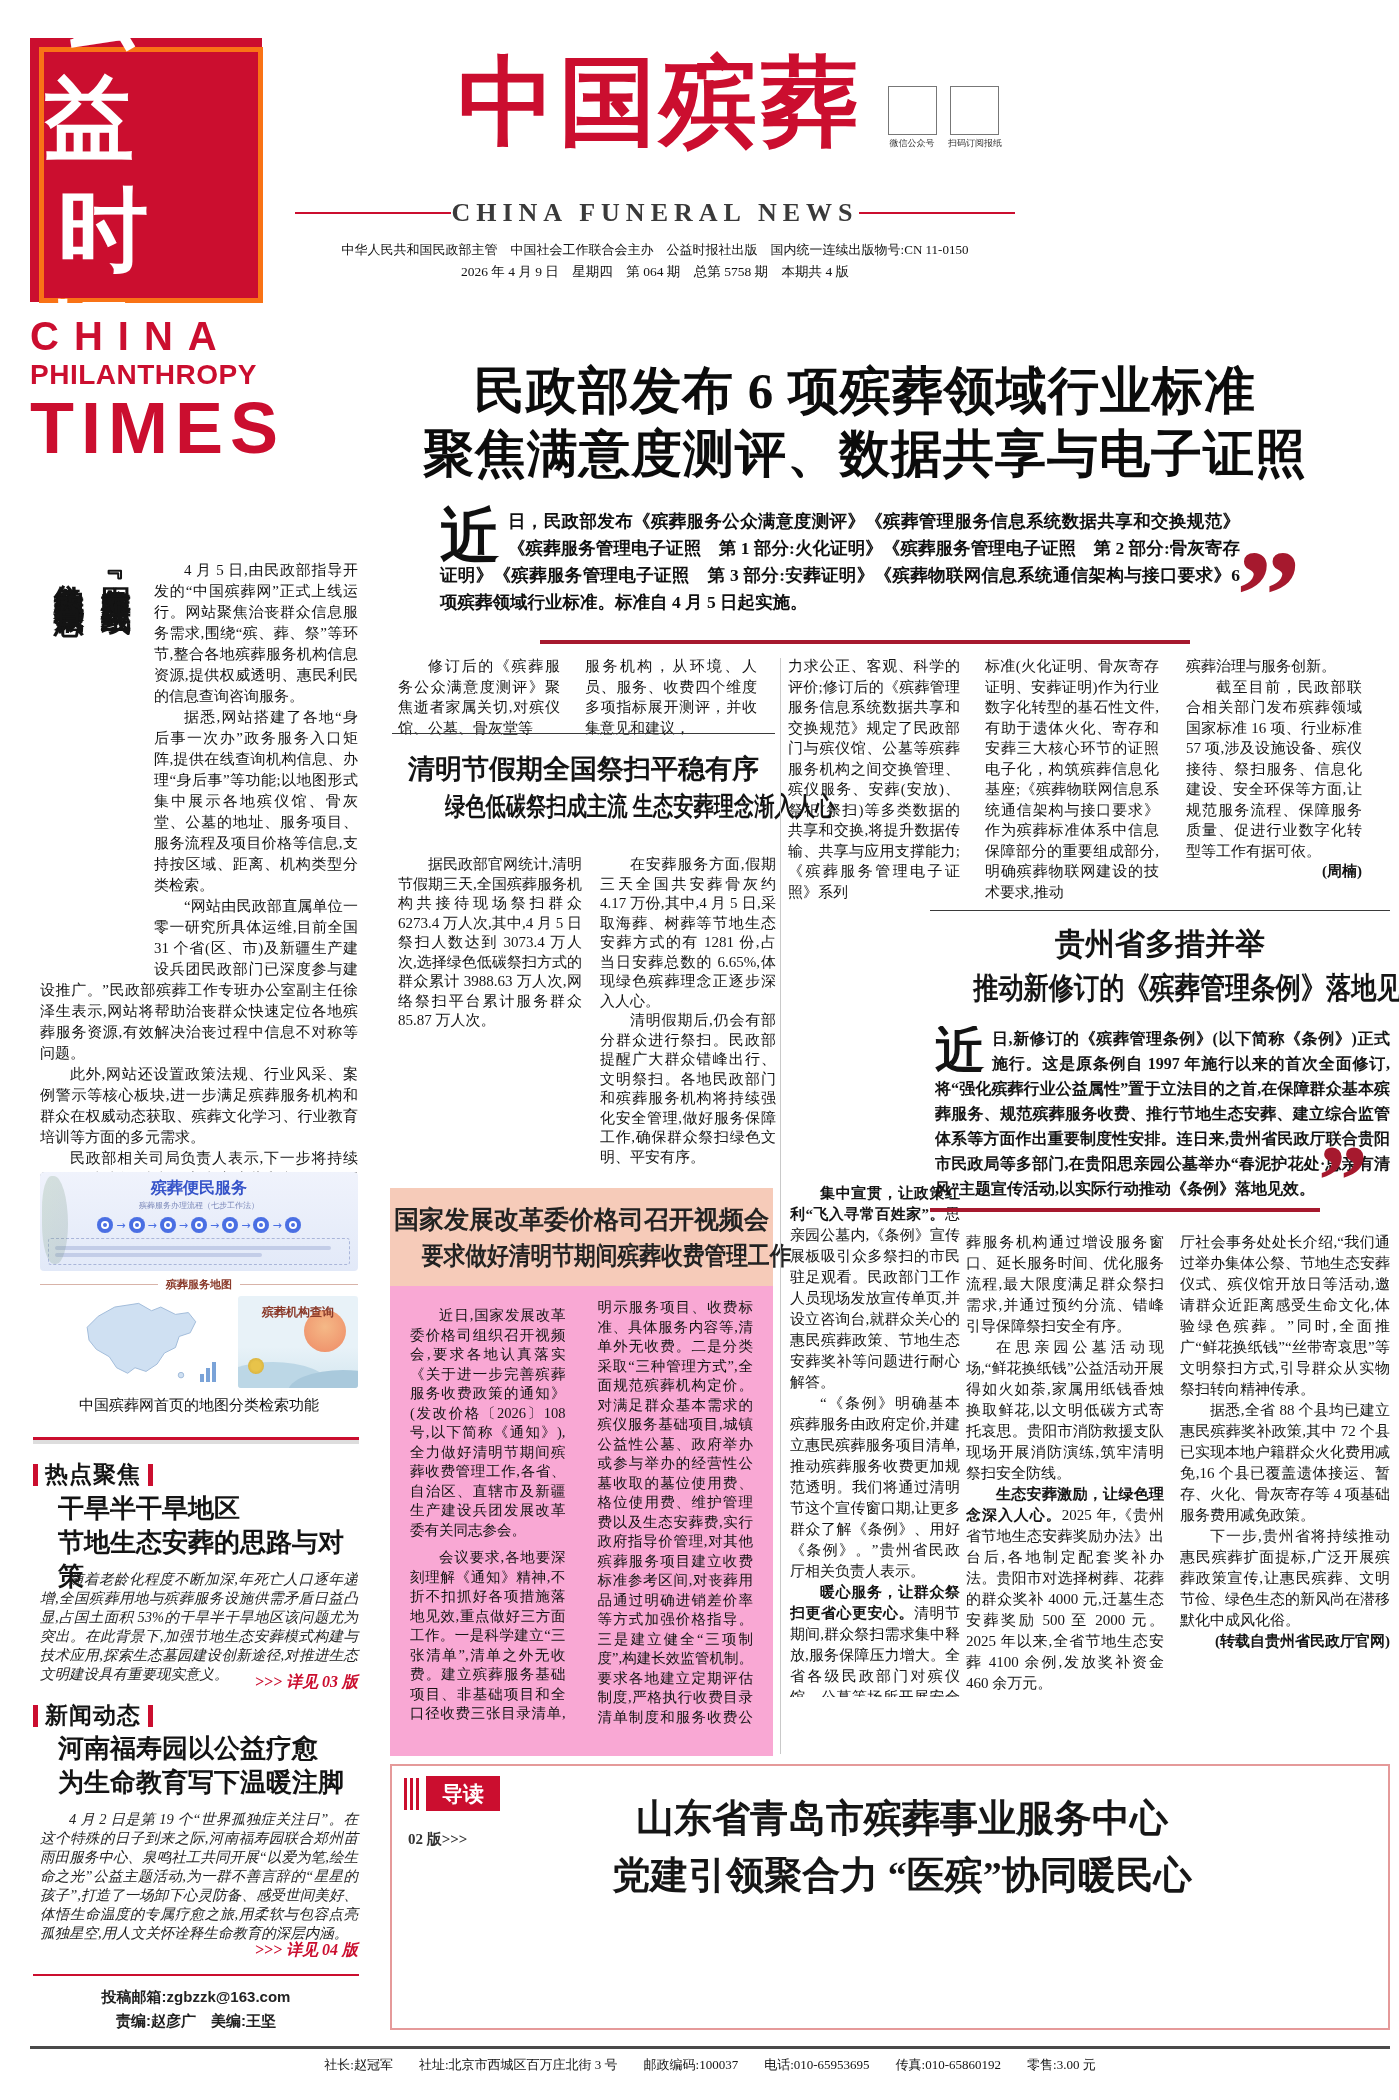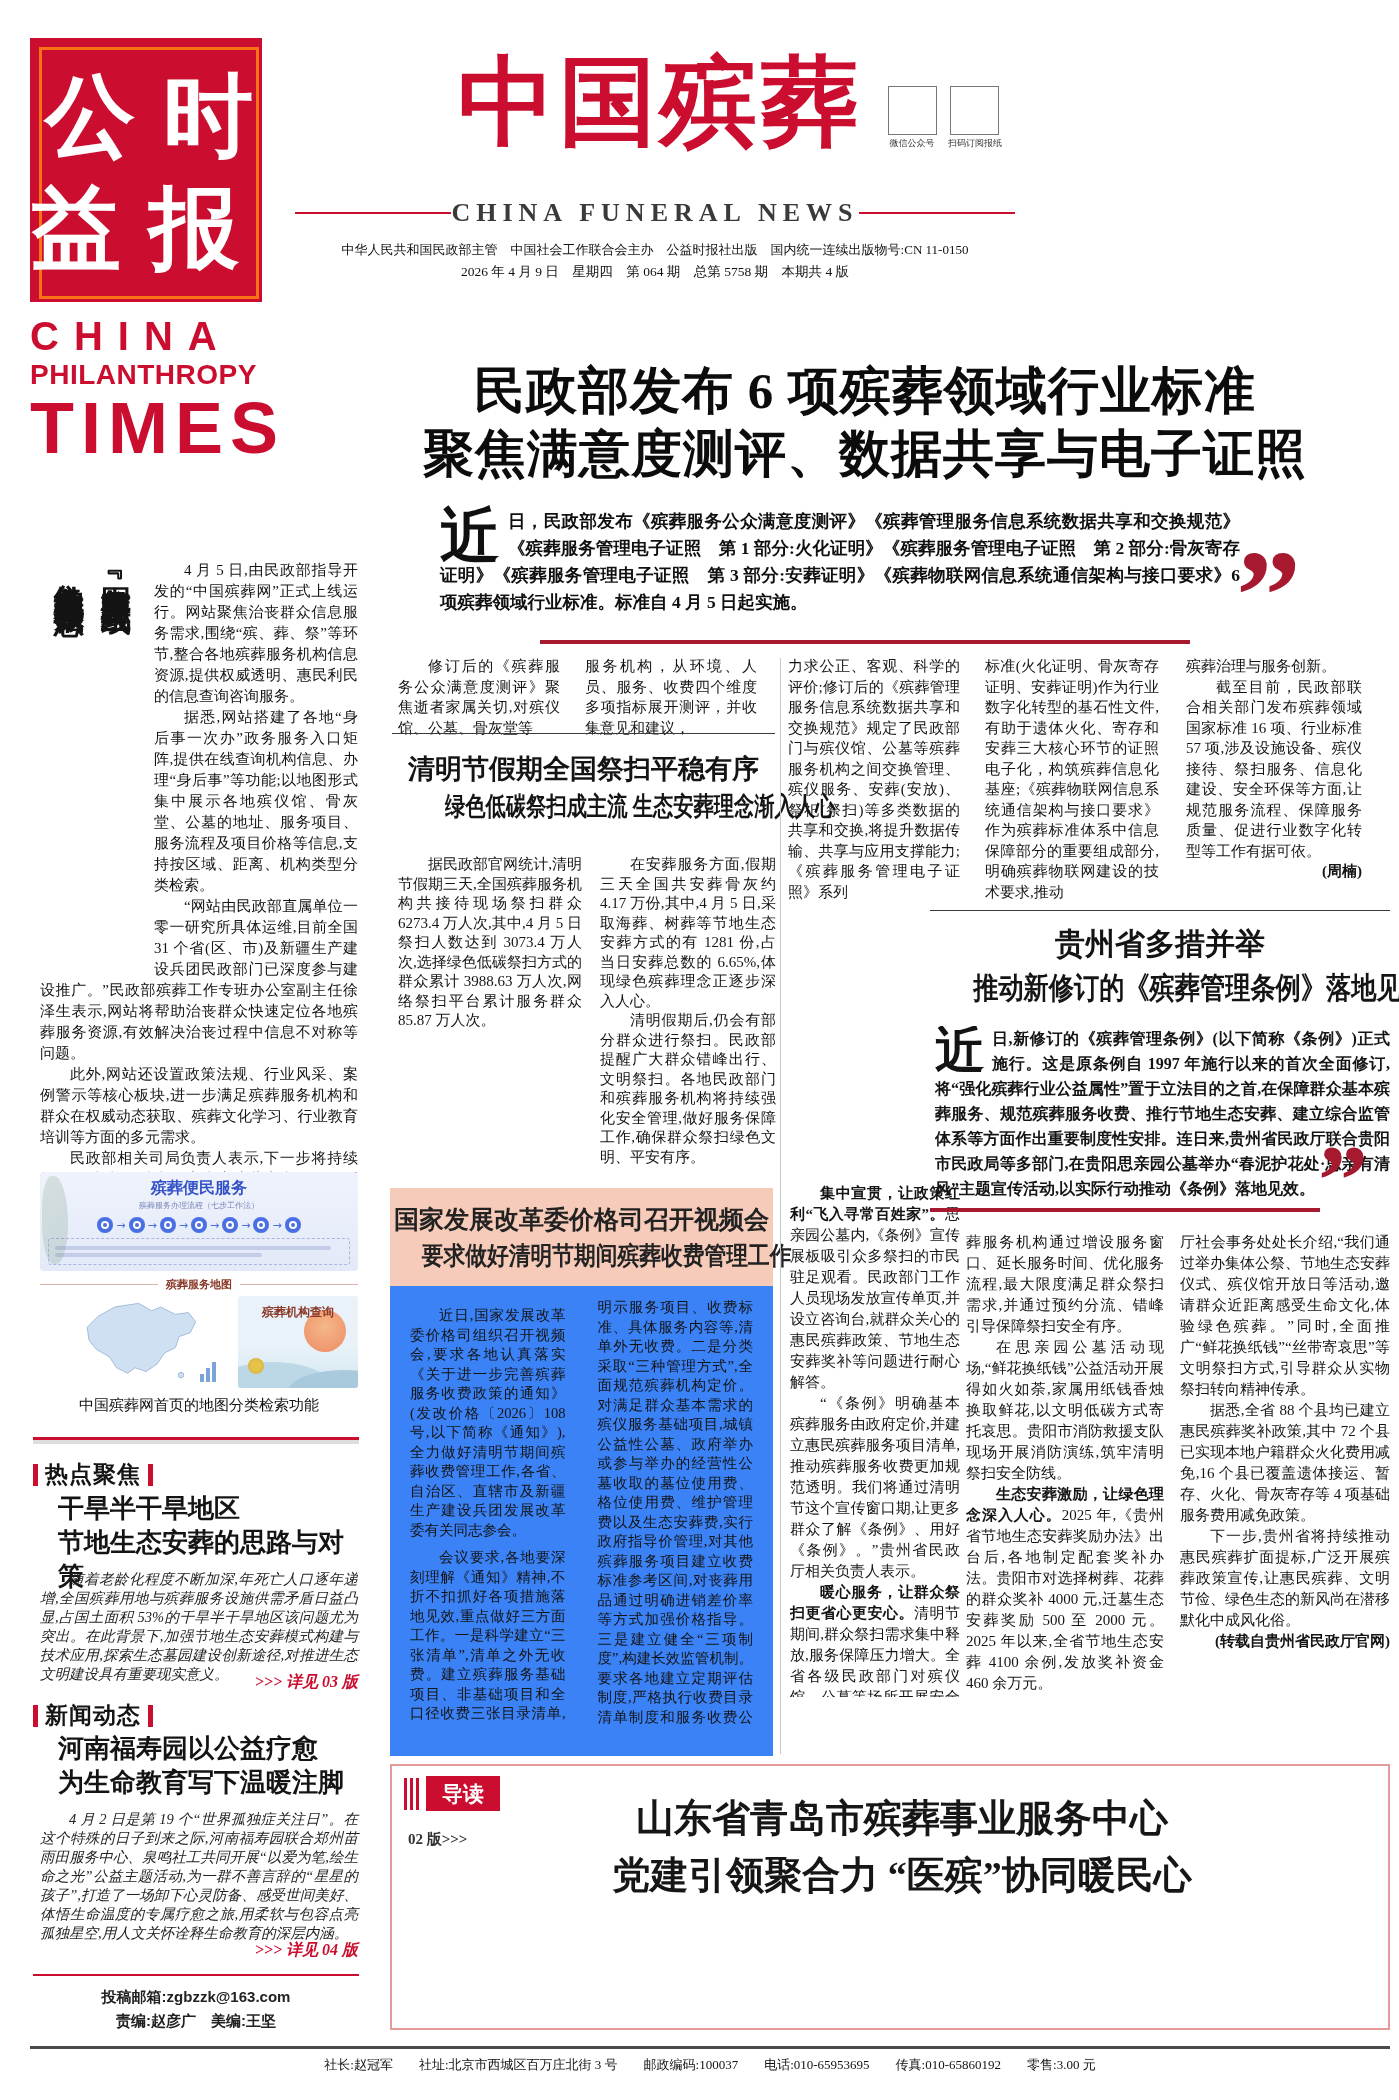--- a/index.html
+++ b/index.html
@@ -8,21 +8,21 @@
     --ink:#141414;
   }
   html,body{margin:0;padding:0;background:#e8e8e8;}
   #page{position:relative;width:1399px;height:2100px;background:#ffffff;margin:0 auto;
         font-family:"Liberation Serif","DejaVu Serif",serif;color:var(--ink);overflow:hidden;}
   .abs{position:absolute;}
   .jt{text-align:justify;}
 
   
   .logo-box{left:30px;top:38px;width:232px;height:264px;background:var(--red);padding:9px;box-sizing:border-box;}
-  .logo-inner{border:3px solid #f97316;width:100%;height:100%;display:flex;justify-content:center;align-items:center;}
+  .logo-inner{border:5px solid #f97316;width:100%;height:100%;display:flex;flex-direction:column;justify-content:center;align-items:center;}
   .logo-row{color:#fff;font-weight:700;font-size:90px;line-height:112px;letter-spacing:14px;text-indent:14px;}
   .logo-en{left:30px;top:314px;width:236px;color:var(--red);font-family:"Liberation Sans","DejaVu Sans",sans-serif;font-weight:700;}
   .logo-en .en1{font-size:40px;line-height:44px;letter-spacing:15px;}
   .logo-en .en2{font-size:28px;line-height:34px;letter-spacing:0.5px;}
   .logo-en .en3{font-size:72px;line-height:72px;letter-spacing:7px;}
   .mast-title{left:330px;top:48px;width:660px;text-align:center;font-size:97px;line-height:110px;font-weight:700;color:var(--red);letter-spacing:4px;}
   .cfn-row{left:295px;top:198px;width:720px;display:flex;align-items:center;}
   .cfn-row .hl{flex:1;height:2px;background:var(--red);}
   .cfn-text{font-weight:700;font-size:26px;color:#3a3a3a;letter-spacing:6px;white-space:nowrap;}
   .pub-line{left:220px;top:241px;width:870px;text-align:center;font-size:13px;color:#111;}
@@ -51,21 +51,21 @@
 
   
   .thin-rule{height:1px;background:#3a3a3a;}
   .qm-head{left:390px;top:750px;width:387px;text-align:center;font-weight:700;}
   .qm-head .l1{font-size:27px;line-height:38px;white-space:nowrap;}
   .qm-head .l2{font-size:26px;line-height:38px;white-space:nowrap;display:inline-block;transform:scaleX(0.78);transform-origin:center top;}
   .qm-col{top:855px;height:312px;overflow:hidden;font-size:15px;line-height:19.5px;text-align:justify;}
   .qm-col p{margin:0;}
 
   
-  .pink-box{left:390px;top:1188px;width:383px;height:568px;background:#3b82f6;box-sizing:border-box;}
+  .pink-box{left:390px;top:1188px;width:383px;height:568px;background:#f9a8d4;box-sizing:border-box;}
   .pink-head{background:#f6cbb9;padding:14px 4px 12px;text-align:center;font-weight:700;color:#222;}
   .pink-head .l1{font-size:25px;line-height:36px;white-space:nowrap;}
   .pink-head .l2{font-size:25px;line-height:36px;white-space:nowrap;display:inline-block;transform:scaleX(0.87);transform-origin:center top;}
   .pink-body{margin:12px 12px 0;height:440px;column-count:2;column-gap:16px;font-size:14.5px;line-height:19.5px;text-align:justify;overflow:hidden;}
   .pink-body p{margin:8px;}
   .src{font-weight:700;}
 
   
   .vline{width:1px;background:#c9c9c9;}
   .rcol{font-size:15px;line-height:21px;text-align:justify;overflow:hidden;}

